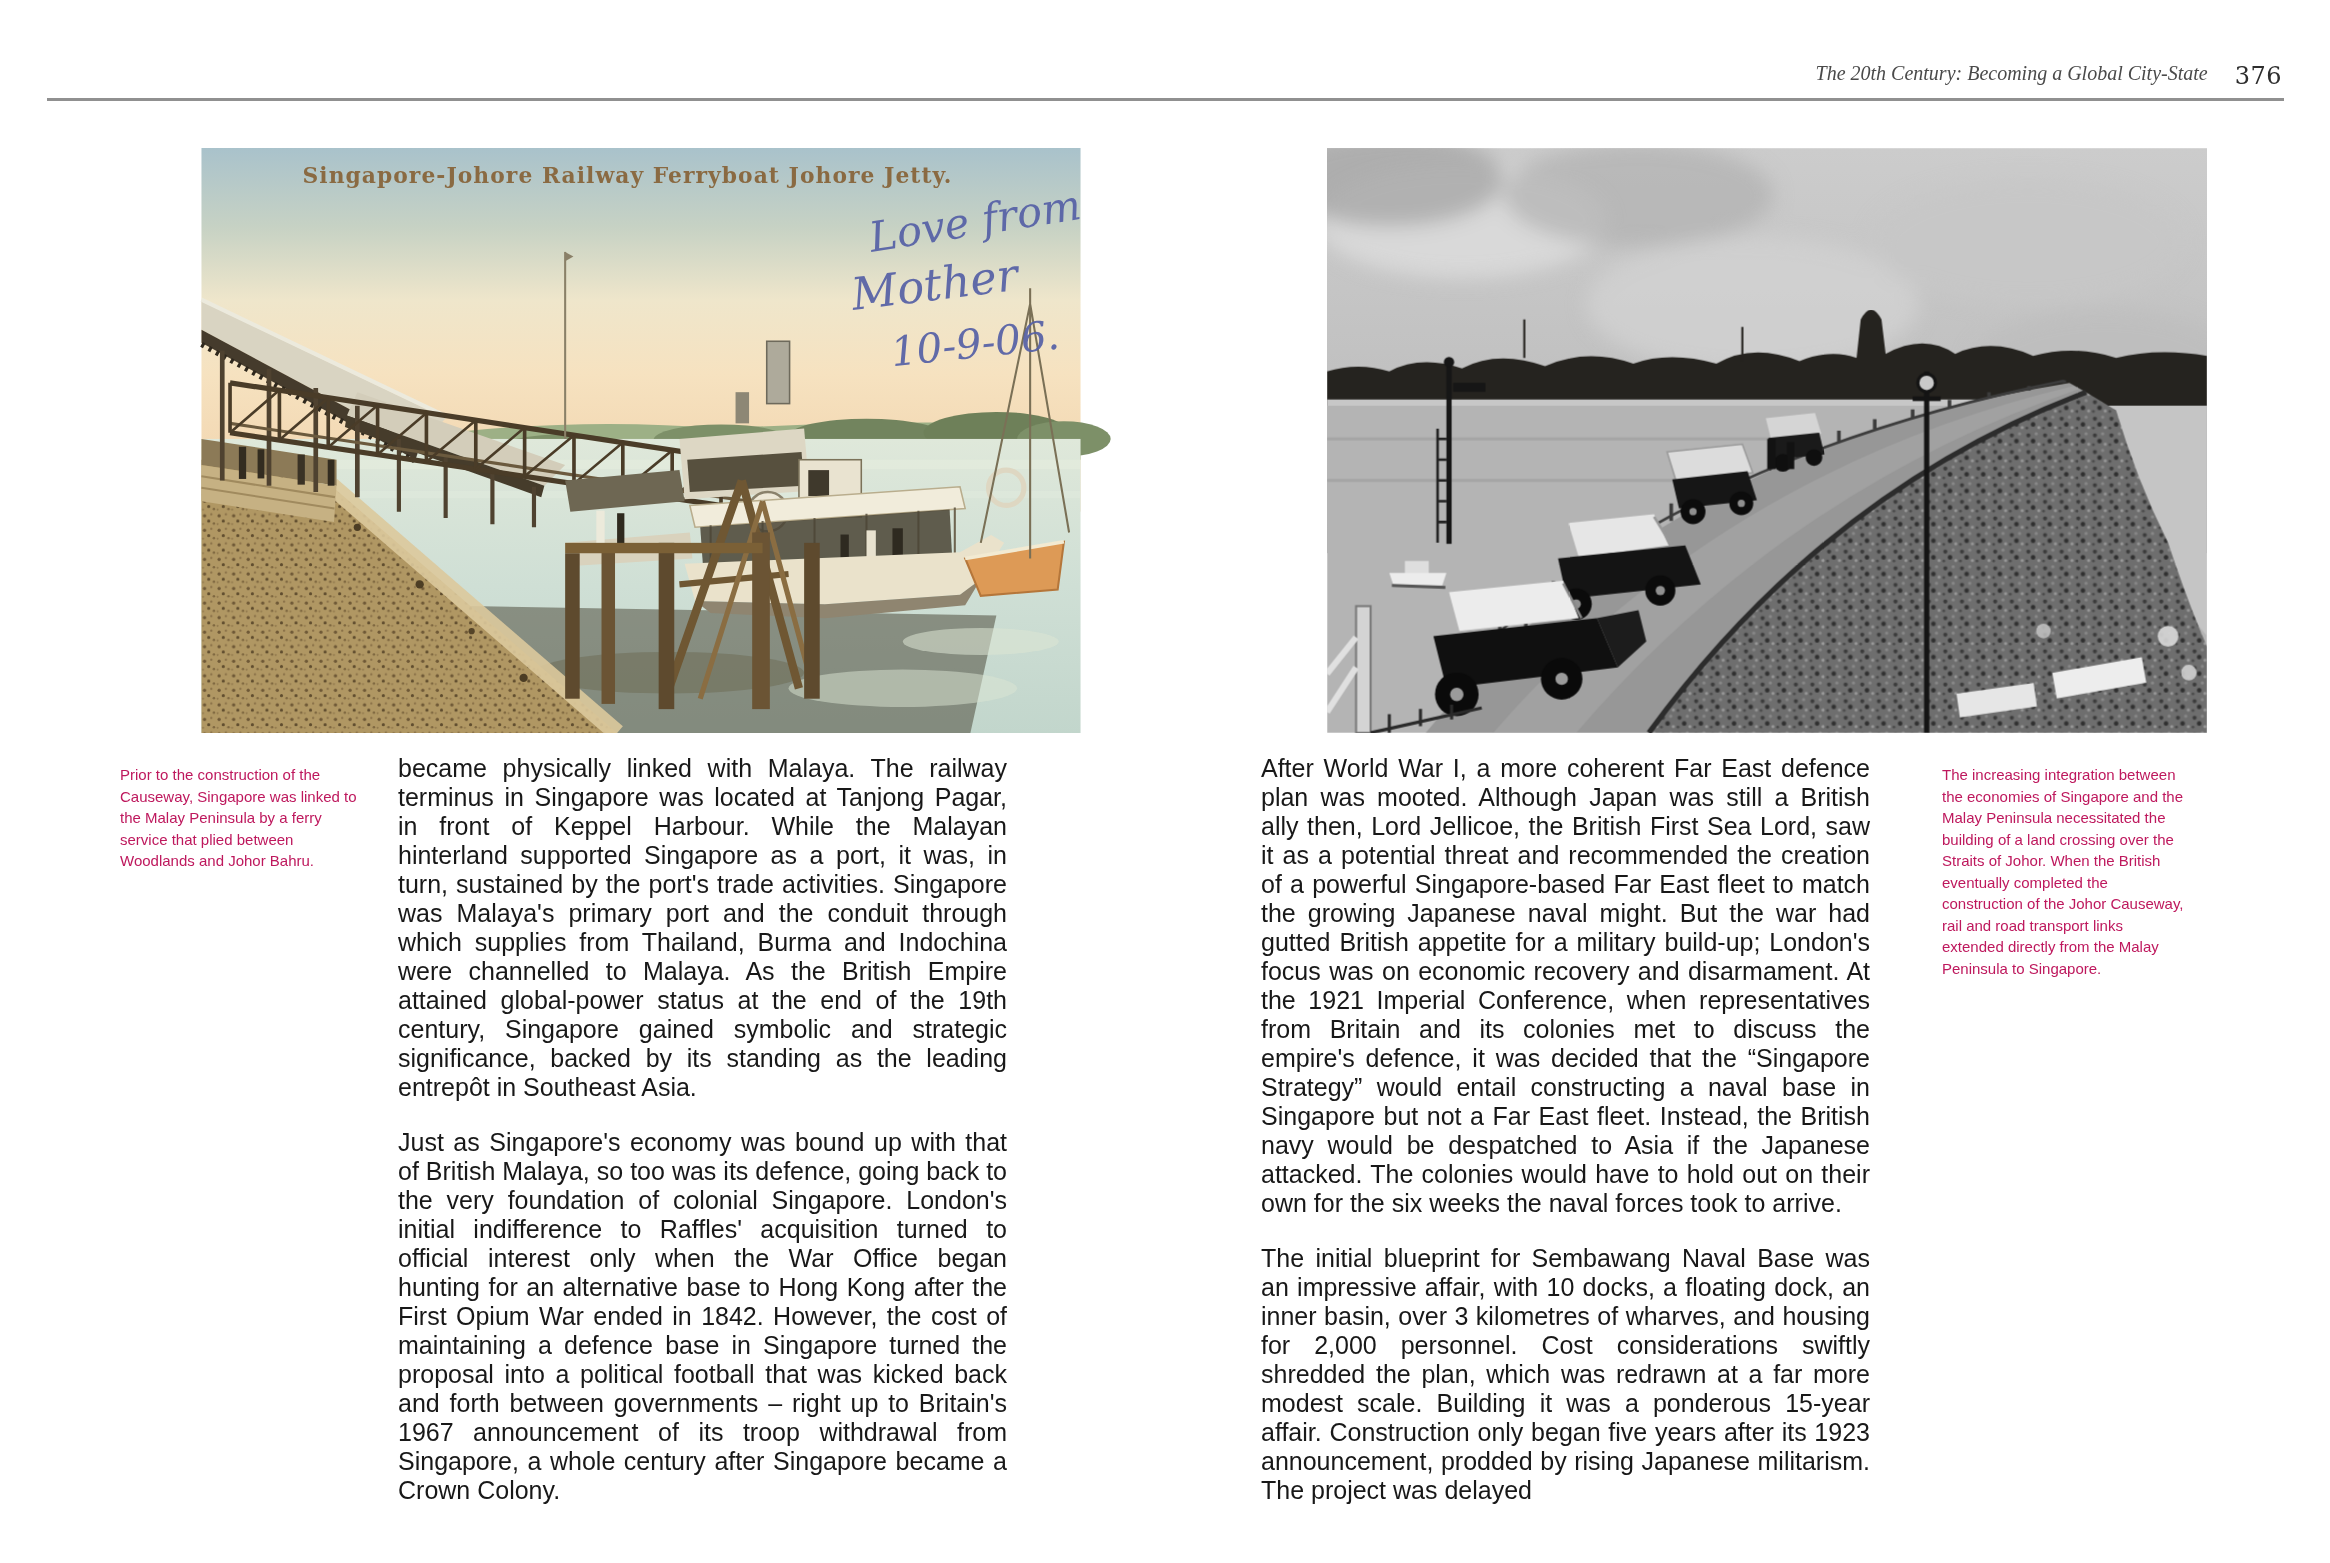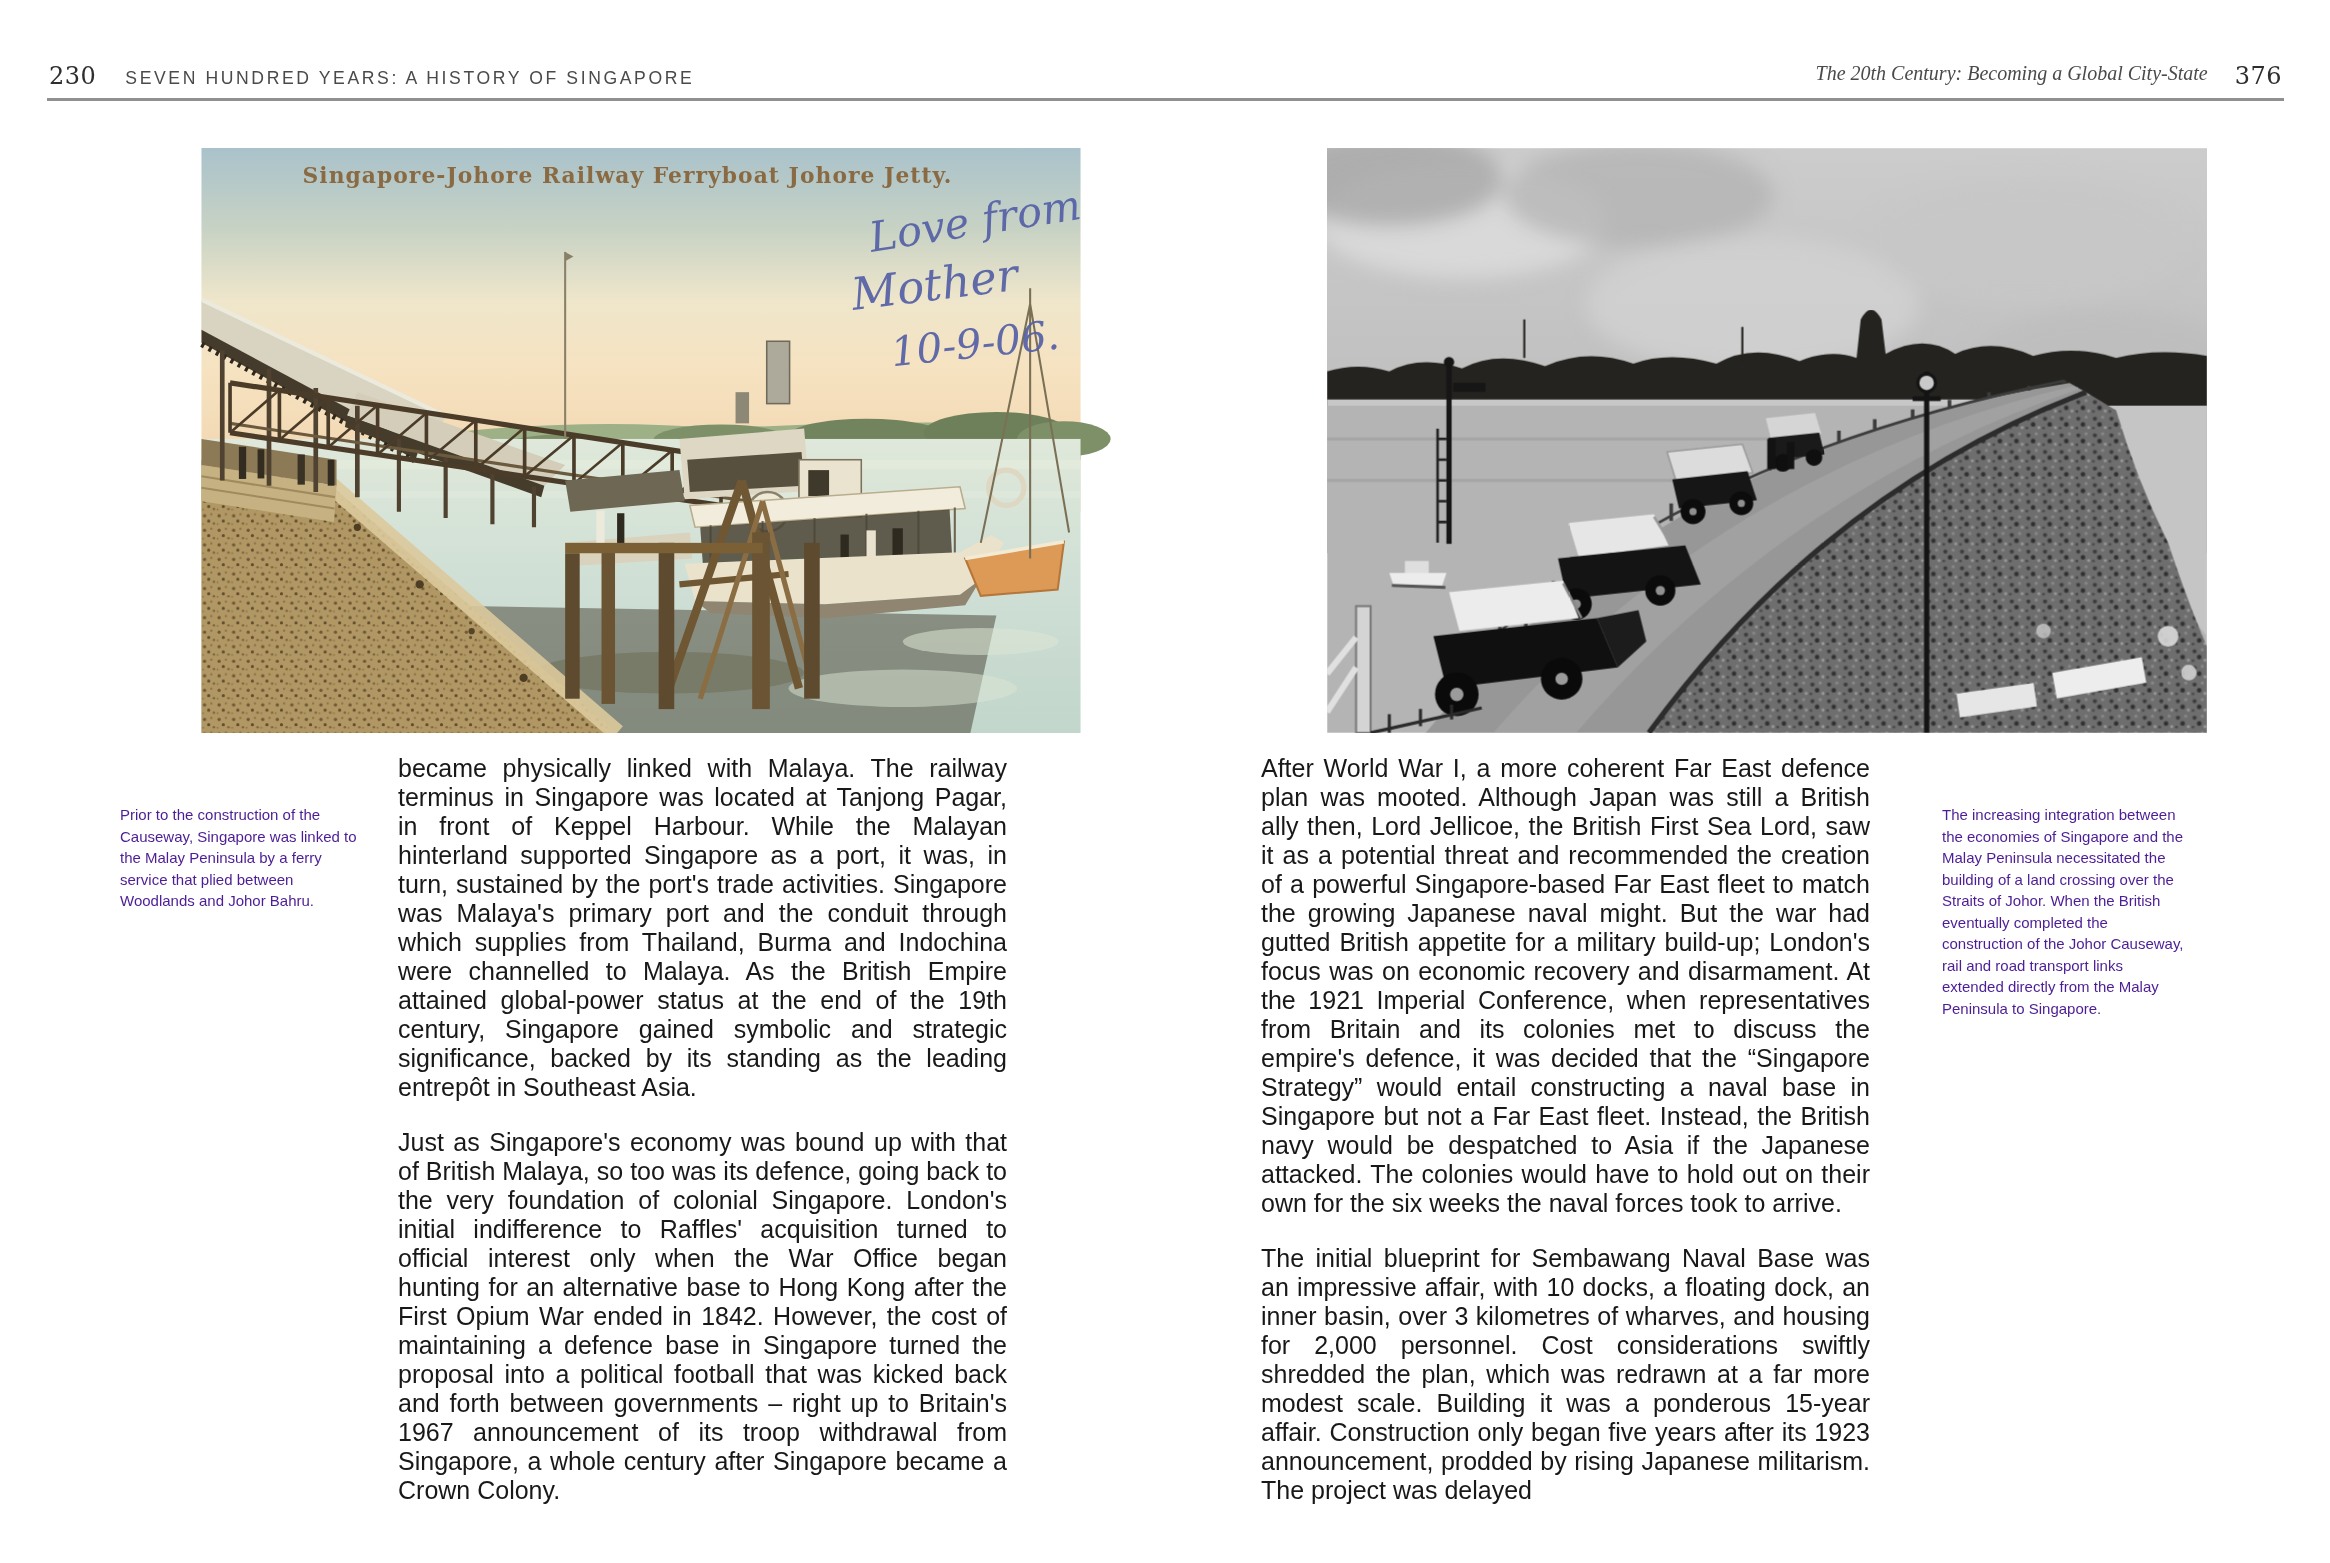--- a/index.html
+++ b/index.html
@@ -11,44 +11,40 @@
   .page-num{font-family:"DejaVu Serif",serif;font-size:24px;color:#2e2e2e;letter-spacing:0.5px;}
   .rh-caps{font-size:17.6px;letter-spacing:2.6px;color:#4a4a4a;}
   .rh-ital{font-family:"Liberation Serif",serif;font-style:italic;font-size:20px;color:#4a4a4a;}
   .head-rule{position:absolute;left:47px;top:98px;width:2237px;height:2.6px;background:#909090;}
   
   .fig{position:absolute;top:148px;}
   .fig-left{left:120px;width:1042px;height:585px;}
   .fig-right{left:1327px;width:880px;height:585px;}
   .fig svg{display:block;width:100%;height:100%;}
   
-  .caption{position:absolute;top:764px;font-size:15px;line-height:21.5px;color:#4c1d95;
-           text-align:left;margin-top:40px;}
+  .caption{position:absolute;top:764px;font-size:15px;line-height:21.5px;color:#be185d;
+           text-align:left;}
   .caption-left{left:120px;width:252px;}
   .caption-right{left:1942px;width:246px;}
   
   .col{position:absolute;top:754px;width:609px;font-size:25px;line-height:29px;
        text-align:justify;color:#181818;}
   .col p{margin:0;}
   .col p + p{margin-top:26px;}
   .col-left{left:398px;}
   .col-right{left:1261px;}
   
   .pc-title{font-family:"DejaVu Serif",serif;font-weight:bold;font-size:42px;letter-spacing:2px;}
   .pc-hand{font-family:"DejaVu Serif",serif;font-style:italic;}
 </style>
 </head>
 <body>
 
 <div class="spread">
 
-  <div class="folio-left">
-    <span class="page-num">230</span>
-    <span class="rh-caps">SEVEN HUNDRED YEARS: A HISTORY OF SINGAPORE</span>
-  </div>
   <div class="folio-right">
     <span class="rh-ital">The 20th Century: Becoming a Global City-State</span>
     <span class="page-num">376</span>
   </div>
   <div class="head-rule"></div>
 
   <figure class="fig fig-left" style="margin:0;">
   <svg viewBox="0 0 1692 1126" role="img">
     <defs>
       <linearGradient id="pcSky" x1="0" y1="0" x2="0" y2="1">

